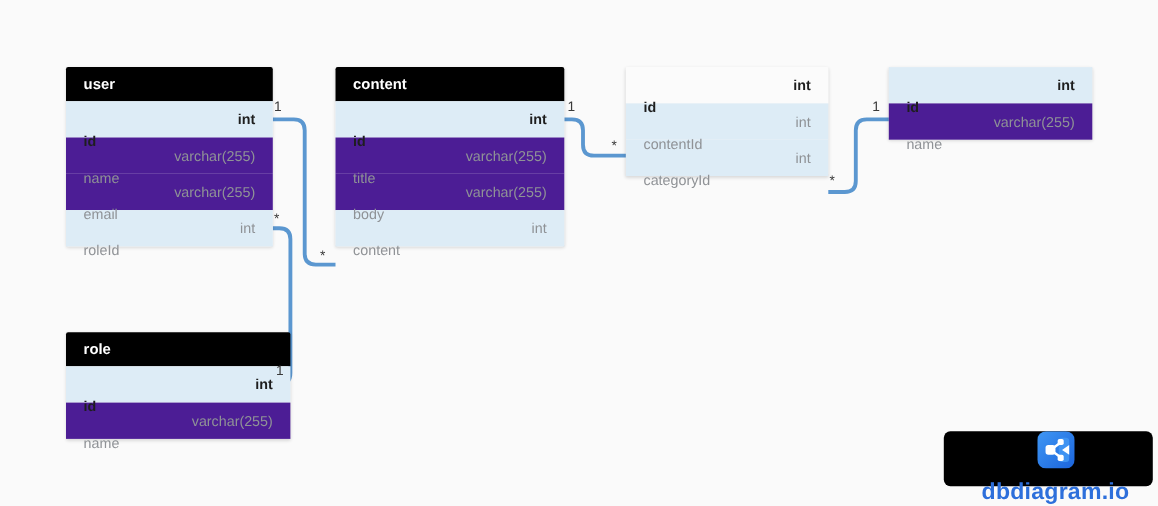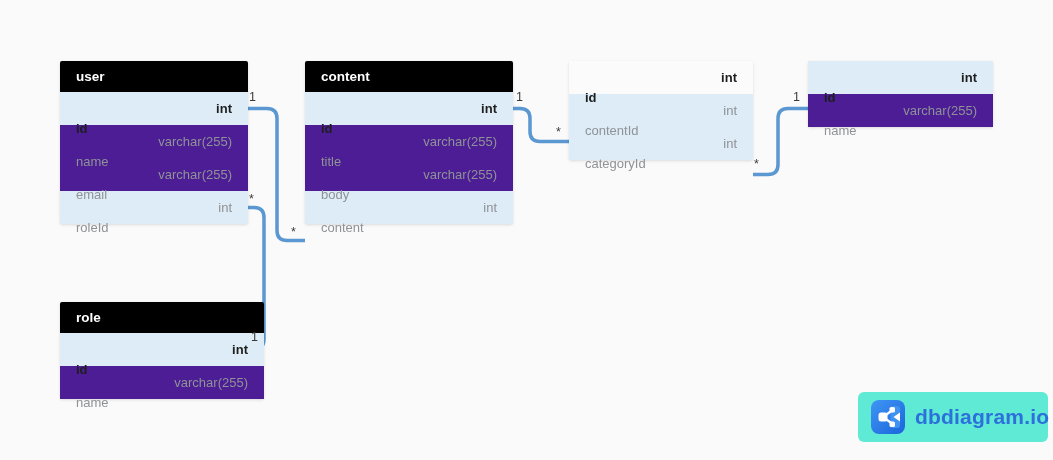--- a/index.html
+++ b/index.html
@@ -52,23 +52,23 @@
   #r2s { left:249px; top:193px; }
   #r2e { left:251px; top:331px; }
   #r3s { left:516px; top:91px;  }
   #r3e { left:556px; top:126px; }
   #r4s { left:754px; top:158px; }
   #r4e { left:793px; top:91px;  }
 
   
   .logo {
     position:absolute; left:858px; top:392px; z-index:4;
-    width:190px; height:50px; background:#5eead4; border-radius:6px;
+    width:190px; height:50px; background:#000000; border-radius:6px;
     display:flex; align-items:center; padding-left:13px;
-    box-sizing:border-box; gap:10px; cursor:pointer;
+    box-sizing:border-box; gap:10px; cursor:pointer;flex-direction:column;
   }
   .logo-text {
     font-size:21px; font-weight:bold; color:#2d6fdb;
     letter-spacing:0.2px;
   }
 </style>
 </head>
 <body>
 
 <svg id="rel-svg" width="1053" height="460" aria-hidden="true">

